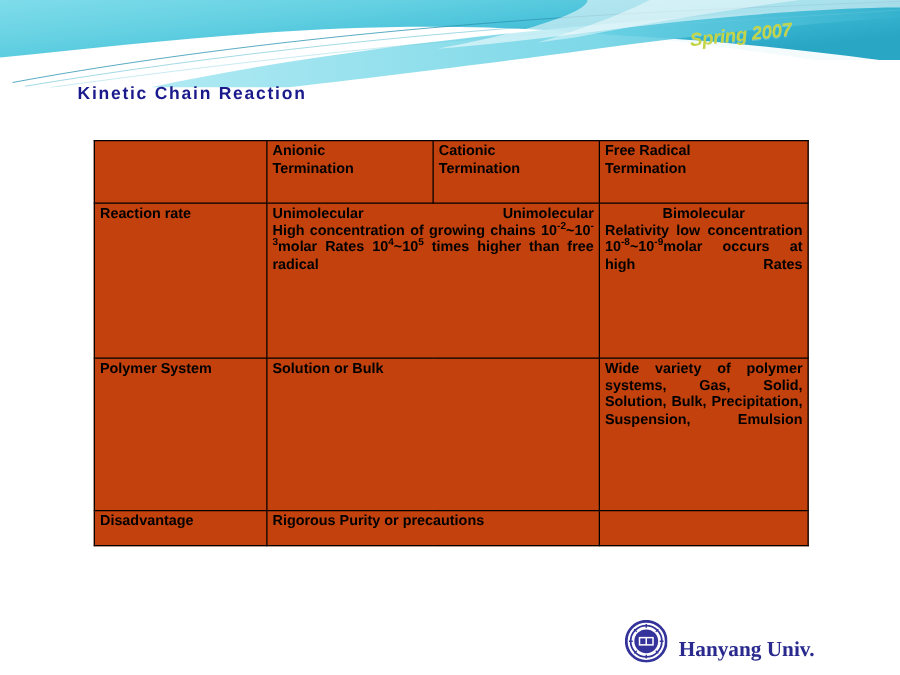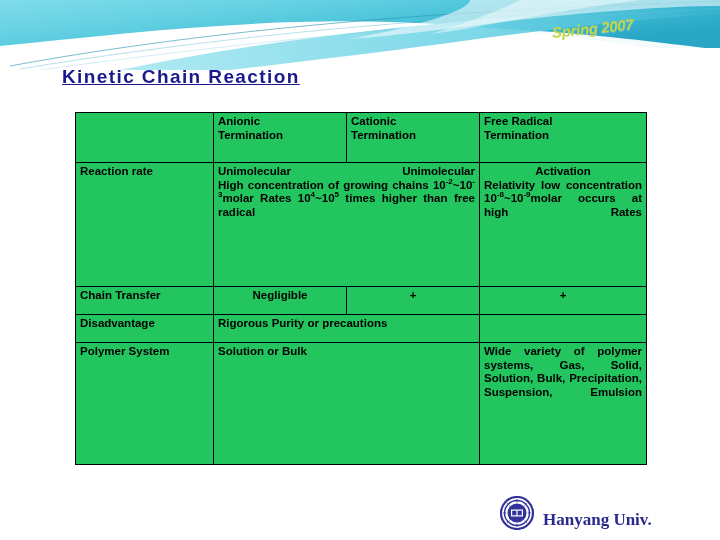--- a/index.html
+++ b/index.html
@@ -40,41 +40,40 @@
     text-shadow: 0 1px 0 rgba(255,255,255,0.25);
     white-space: nowrap;
   }
 
   
   #slide-title {
     position: absolute;
     left: 62px;
     top: 66px;
     font-family: "Liberation Sans", sans-serif;
-    font-size: 19px;
+    font-size: 14px;
     font-weight: bold;
     color: #1a1a8c;
     letter-spacing: 1.4px;
     white-space: nowrap;
-    text-decoration: underline;
   }
 
   
   #comparison-table {
     position: absolute;
     left: 75px;
     top: 112px;
     width: 535px;
     border-collapse: collapse;
     table-layout: fixed;
     font-family: "Liberation Sans", sans-serif;
     font-size: 11.5px;
     font-weight: bold;
     color: #000000;
-    background: #22c55e;
+    background: #c2410c;
   }
   #comparison-table td {
     border: 1.4px solid #000000;
     padding: 2px 4px 3px 4px;
     vertical-align: top;
     line-height: 1.18;
     word-spacing: normal;
   }
   td.col-label  { width: 129px; }
   td.col-anion  { width: 124px; }
@@ -180,44 +179,38 @@
       <td class="tall" colspan="2">
         <div class="just">
           <span>Unimolecular</span>
           <span>Unimolecular</span>
         </div>
         <div class="just">High
           concentration of growing chains 10<sup class="neg">-2</sup>~10<sup class="neg">-3</sup>molar
           Rates 10<sup class="neg">4</sup>~10<sup class="neg">5</sup> times higher than free radical</div>
       </td>
       <td class="col-free tall">
-        <div class="center">Activation</div>
+        <div class="center">Bimolecular</div>
         <div class="just">Relativity
           low concentration 10<sup class="neg">-8</sup>~10<sup class="neg">-9</sup>molar occurs at high Rates</div>
       </td>
     </tr>
 
 
-    <tr>
-      <td class="col-label rowsm">Chain Transfer</td>
-      <td class="col-anion rowsm center">Negligible</td>
-      <td class="col-cation rowsm center">+</td>
-      <td class="col-free rowsm center">+</td>
+
+    <tr>
+      <td class="col-label tall2">Polymer System</td>
+      <td class="tall2" colspan="2">Solution or Bulk</td>
+      <td class="col-free tall2 just">Wide variety of polymer systems, Gas, Solid, Solution, Bulk, Precipitation, Suspension, Emulsion</td>
     </tr>
 
     <tr>
       <td class="col-label rowsm">Disadvantage</td>
       <td class="rowsm" colspan="2">Rigorous Purity or precautions</td>
       <td class="col-free rowsm"></td>
-    </tr>
-
-    <tr>
-      <td class="col-label tall2">Polymer System</td>
-      <td class="tall2" colspan="2">Solution or Bulk</td>
-      <td class="col-free tall2 just">Wide variety of polymer systems, Gas, Solid, Solution, Bulk, Precipitation, Suspension, Emulsion</td>
     </tr>
 
   </tbody>
 </table>
 
 <div id="footer">
   <svg id="hy-seal" width="34" height="34" viewBox="0 0 34 34" xmlns="http://www.w3.org/2000/svg">
     <circle cx="17" cy="17" r="16" fill="#ffffff" stroke="#33339b" stroke-width="2.2"></circle>
     <circle cx="17" cy="17" r="12.5" fill="#ffffff" stroke="#33339b" stroke-width="1.4"></circle>
     <circle cx="17" cy="17" r="9.5" fill="#33339b"></circle>

